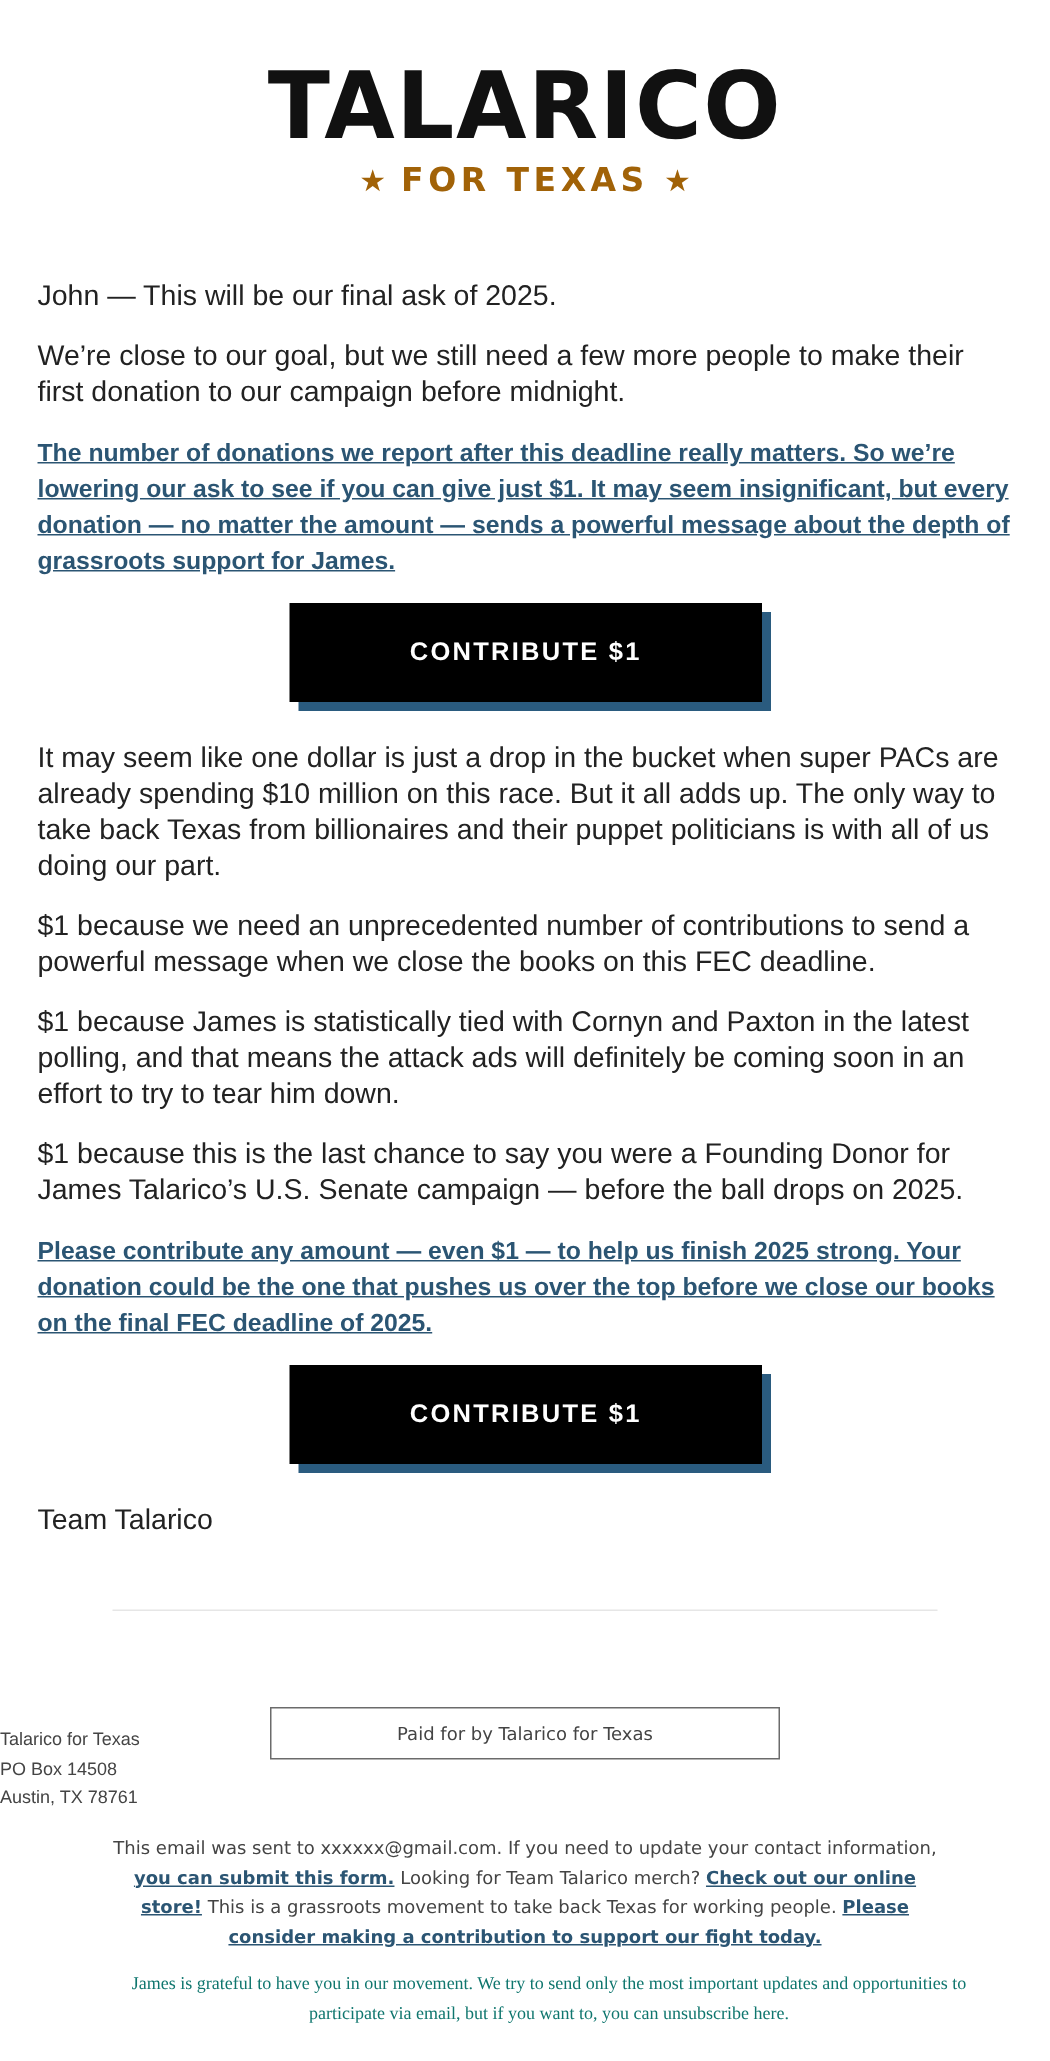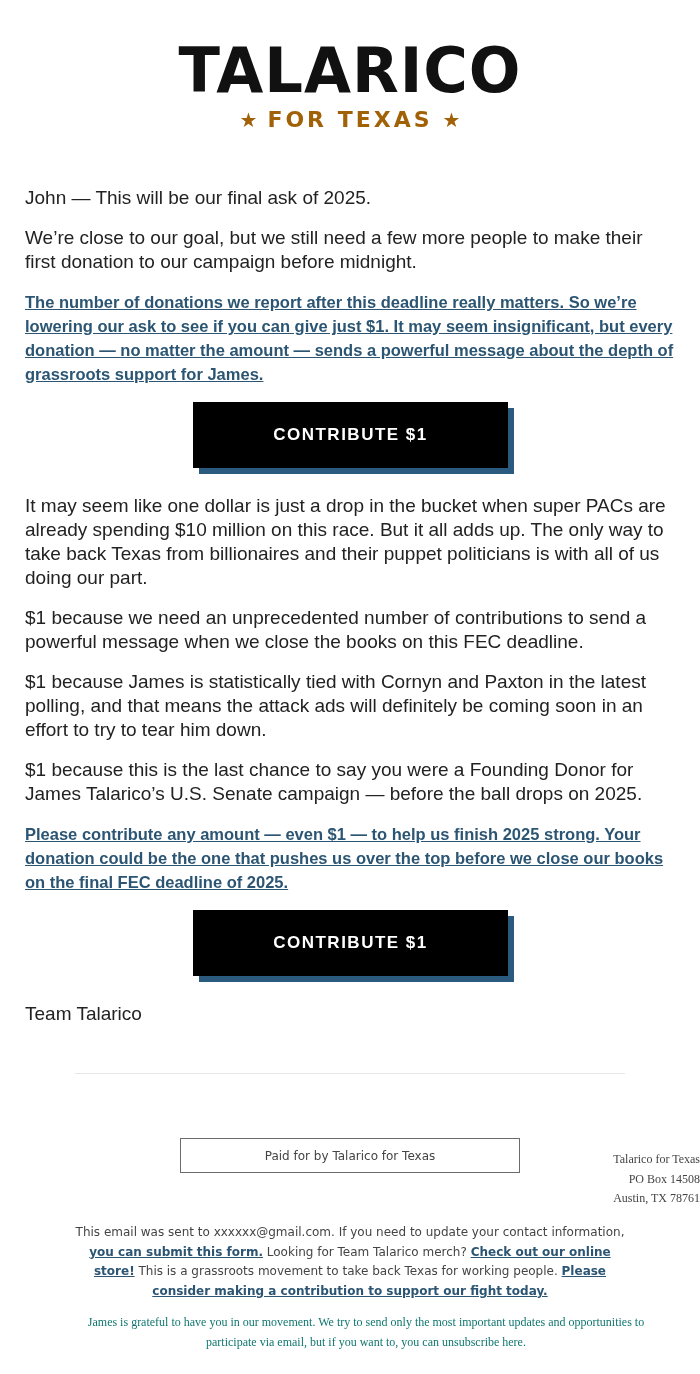--- a/index.html
+++ b/index.html
@@ -31,22 +31,22 @@
     display: flex; align-items: center; justify-content: center; cursor: pointer;
   }
 
   .divider { position: absolute; left: 75px; top: 1073px; width: 550px; height: 1px; background: #e6e6e6; }
   .paid-box {
     position: absolute; left: 180px; top: 1138px; width: 340px; height: 35px;
     border: 1px solid #6b6b6b; display: flex; align-items: center; justify-content: center;
     font-family: "DejaVu Sans", sans-serif; font-size: 12px; color: #444444;
   }
   .address {
-    position: absolute; left: 0; top: 1150px; width: 700px; text-align: right;
-    font-family: Liberation Serif, serif; font-size: 12px; line-height: 19.5px; color: #444444;
+    position: absolute; left: 0; top: 1150px; width: 700px; text-align: left;
+    font-family: Liberation Sans, sans-serif; font-size: 12px; line-height: 19.5px; color: #444444;
   }
   .footer-text {
     position: absolute; left: 70px; top: 1223px; width: 560px; text-align: center;
     font-family: "DejaVu Sans", sans-serif; font-size: 12px; line-height: 19.5px; color: #444444;
   }
   .footer-text a { color: #2b5573; font-weight: bold; text-decoration: underline; }
   .footer-text2 {
     position: absolute; left: 76px; top: 1313px; width: 580px; text-align: center;
     font-family: Liberation Serif, serif; font-size: 12px; line-height: 19.5px; color: #0f766e;
   }

